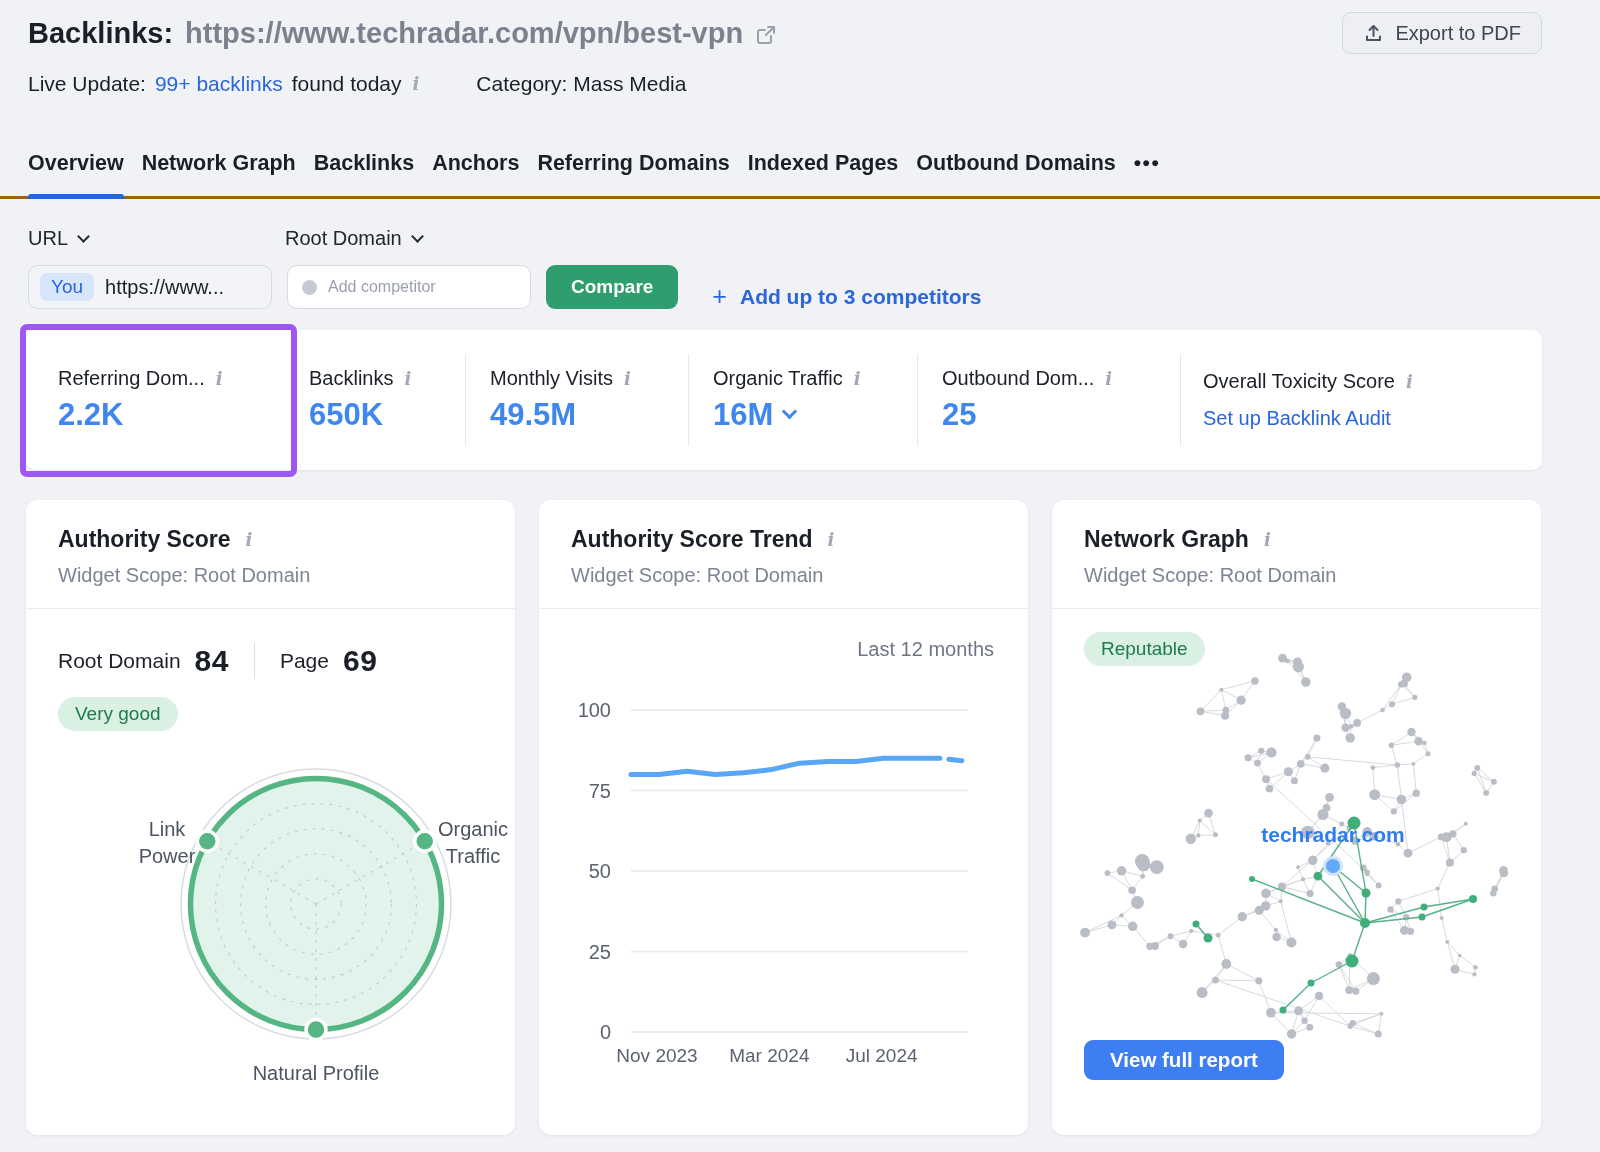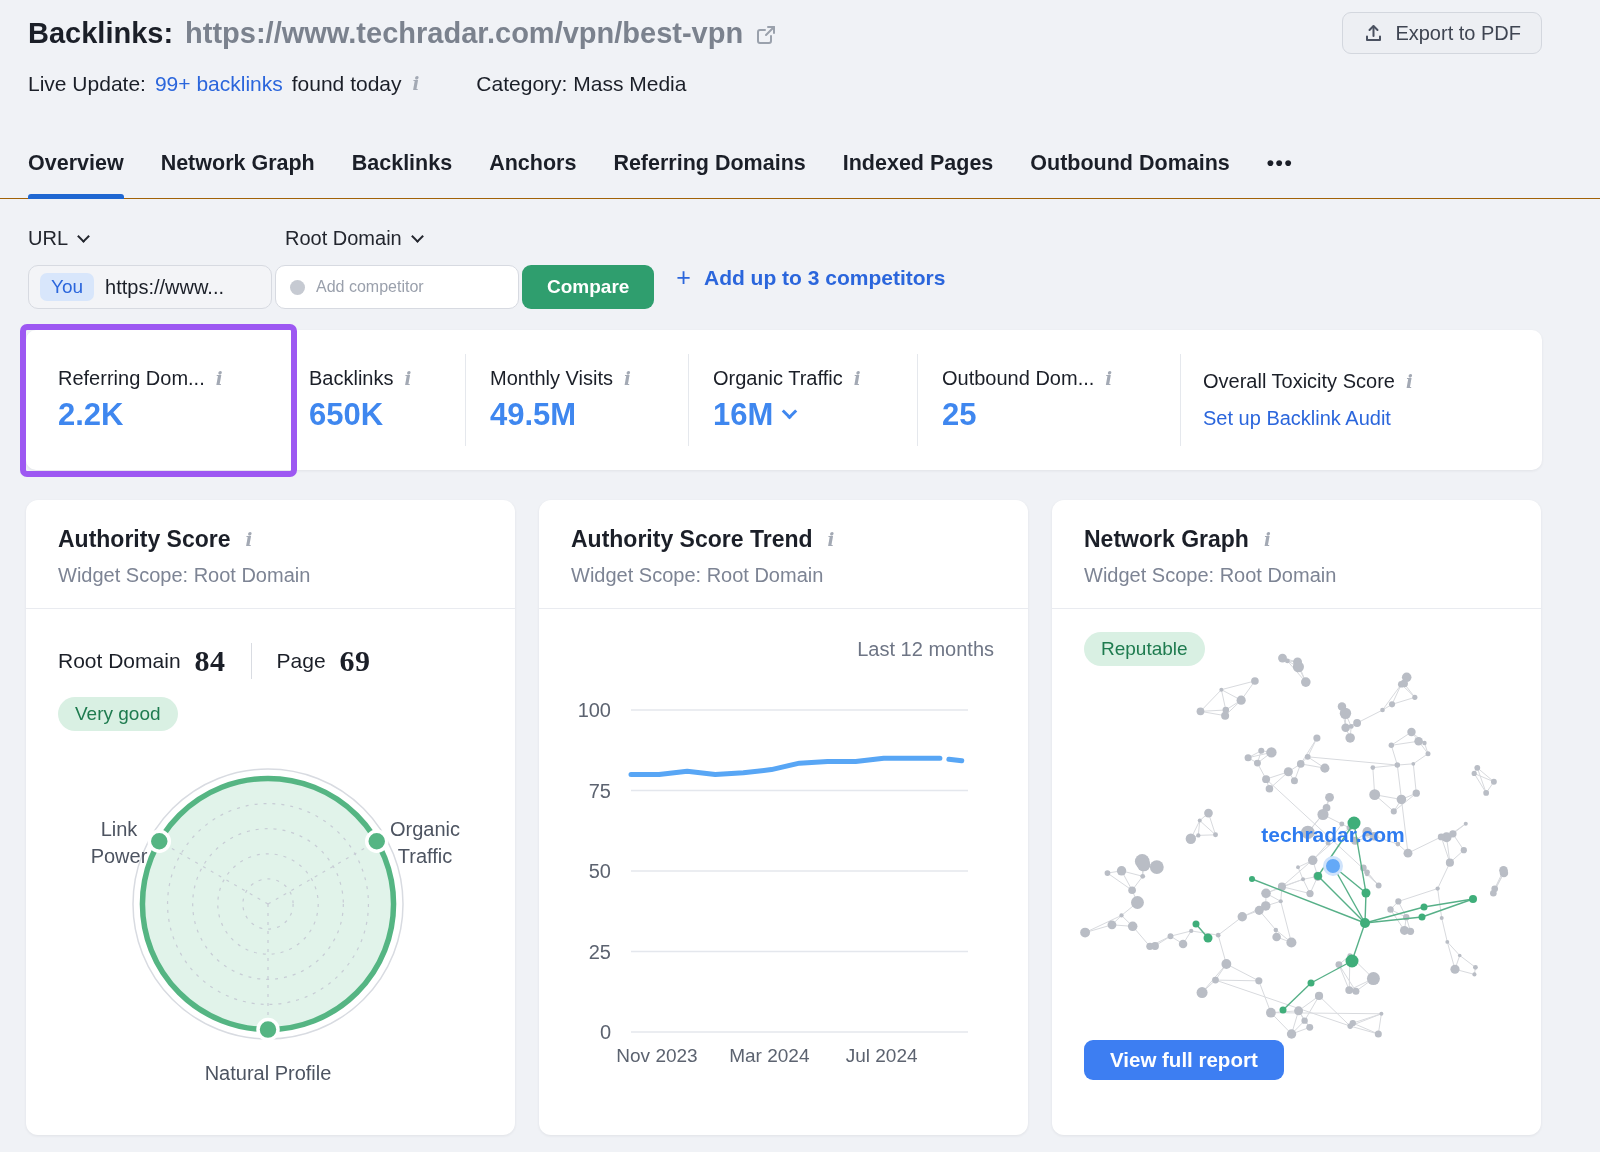--- a/index.html
+++ b/index.html
@@ -11,31 +11,31 @@
   .page-title{font-size:29px;font-weight:700;line-height:42px;display:flex;align-items:center;gap:12px;white-space:nowrap;}
   .page-title .url{color:#7b828e;}
   .ext-icon{display:inline-flex;margin-top:4px;}
   .export-btn{display:flex;align-items:center;gap:11px;height:42px;padding:0 20px;background:#edeff3;border:1px solid #d3d7de;border-radius:9px;font-size:20px;color:#3f4552;font-family:inherit;cursor:pointer;white-space:nowrap;}
   .subheader{position:absolute;left:28px;top:72px;display:flex;align-items:center;gap:9px;font-size:21px;}
   .link{color:#2b66dc;}
   .category{margin-left:46px;}
   .info{font-family:"DejaVu Serif",serif;font-style:italic;font-weight:700;color:#a3a9b4;font-size:18px;line-height:1;padding:0 2px;}
 
   
-  .tabs{position:absolute;left:0;right:0;top:148px;height:51px;padding-left:28px;display:flex;gap:37px;border-bottom:1px solid #a16207;}
+  .tabs{position:absolute;left:0;right:0;top:148px;height:51px;padding-left:28px;display:flex;gap:18px;border-bottom:3px solid #a16207;}
   .tab{font-size:21.5px;font-weight:600;line-height:30px;height:51px;position:relative;cursor:pointer;white-space:nowrap;}
   .tab.active::after{content:"";position:absolute;left:0;right:0;bottom:0;height:5px;border-radius:3px 3px 0 0;background:#1f67d2;}
   .tab.more{font-size:21px;letter-spacing:1.5px;}
 
   
   .flabel{position:absolute;top:227px;font-size:20px;font-weight:500;display:flex;align-items:center;gap:11px;color:#23262e;cursor:pointer;}
   .flabel-url{left:28px;}
   .flabel-scope{left:285px;}
   .chev{width:9px;height:9px;border-right:2.4px solid currentColor;border-bottom:2.4px solid currentColor;transform:rotate(45deg);display:inline-block;margin-top:-5px;}
-  .filter-row{position:absolute;left:28px;top:265px;display:flex;align-items:flex-start;gap:3px;}
+  .filter-row{position:absolute;left:28px;top:265px;display:flex;align-items:flex-end;gap:15px;}
   .you-box{width:244px;height:44px;background:#f3f4f7;border:1px solid #d7dae1;border-radius:10px;display:flex;align-items:center;gap:11px;padding:0 11px;cursor:text;}
   .you-chip{background:#d8e6fb;color:#2b66dc;font-size:19px;font-weight:500;padding:3px 11px;border-radius:7px;}
   .you-url{font-size:20px;font-weight:500;}
   .comp-box{width:244px;height:44px;background:#fff;border:1px solid #d7dae1;border-radius:10px;display:flex;align-items:center;gap:11px;padding:0 14px;}
   .comp-dot{width:15px;height:15px;border-radius:50%;background:#c6cad2;flex:none;}
   .comp-box input{border:none;outline:none;font-size:16px;width:100%;font-family:inherit;color:#1b1f28;background:transparent;}
   .comp-box input::placeholder{color:#9aa0ac;}
   .compare-btn{height:44px;padding:0 25px;background:#2f9e6e;color:#fff;border:none;border-radius:9px;font-size:19px;font-weight:700;font-family:inherit;cursor:pointer;}
   .add-comp{display:flex;align-items:center;gap:13px;color:#2b66dc;font-size:21px;font-weight:600;margin-left:19px;cursor:pointer;}
   .add-plus{font-size:25px;font-weight:400;line-height:1;}
@@ -56,25 +56,25 @@
   .m-link{margin-top:14px;font-size:20px;color:#2b66dc;font-weight:500;cursor:pointer;}
   .highlight-box{position:absolute;left:20px;top:324px;width:277px;height:153px;border:6px solid #9d58f2;border-radius:7px;pointer-events:none;z-index:5;}
 
   
   .card{position:absolute;top:500px;width:489px;height:635px;background:#fff;border-radius:12px;box-shadow:0 1px 3px rgba(24,29,38,.07);}
   .c1{left:26px}.c2{left:539px}.c3{left:1052px}
   .card-header{padding:26px 32px 21px;border-bottom:1px solid #e9ebf0;}
   .card-title{font-size:23px;font-weight:700;display:flex;align-items:center;gap:13px;}
   .card-scope{margin-top:11px;font-size:20px;color:#7d8494;}
   .as-row{margin:34px 0 0 32px;display:flex;align-items:center;font-size:21px;gap:14px;}
-  .as-num{font-size:30px;font-weight:700;letter-spacing:.5px;font-family:Liberation Serif, serif;}
+  .as-num{font-size:30px;font-weight:700;letter-spacing:.5px;}
   .as-sep{width:1px;height:36px;background:#d9dce2;margin:0 11px;}
   .badge{display:inline-block;background:#d9f0e3;color:#1e7b4f;font-size:19px;padding:6px 17px;border-radius:17px;white-space:nowrap;}
   .as-badge{margin:18px 0 0 32px;}
-  .radar-host{position:absolute;left:0;top:236px;width:489px;height:380px;}
+  .radar-host{position:absolute;left:0;top:236px;width:489px;height:380px;padding-left:48px;}
   .range-label{position:absolute;right:34px;top:138px;font-size:20px;color:#6e7585;}
   .trend-host{position:absolute;left:0;top:170px;width:489px;height:420px;}
   .net-badge{position:absolute;left:32px;top:132px;}
   .net-host{position:absolute;left:0;top:120px;width:489px;height:420px;}
   .net-label{position:absolute;left:281px;top:335px;transform:translate(-50%,-50%);font-size:21px;font-weight:700;color:#2f7cf0;white-space:nowrap;z-index:2;}
   .report-btn{position:absolute;left:32px;top:540px;height:40px;padding:0 26px;background:#3d7ef2;color:#fff;border:none;border-radius:9px;font-size:20.5px;font-weight:700;font-family:inherit;cursor:pointer;z-index:3;}
   svg text{font-family:"Liberation Sans",sans-serif;}
 </style>
 </head>
 <body>

